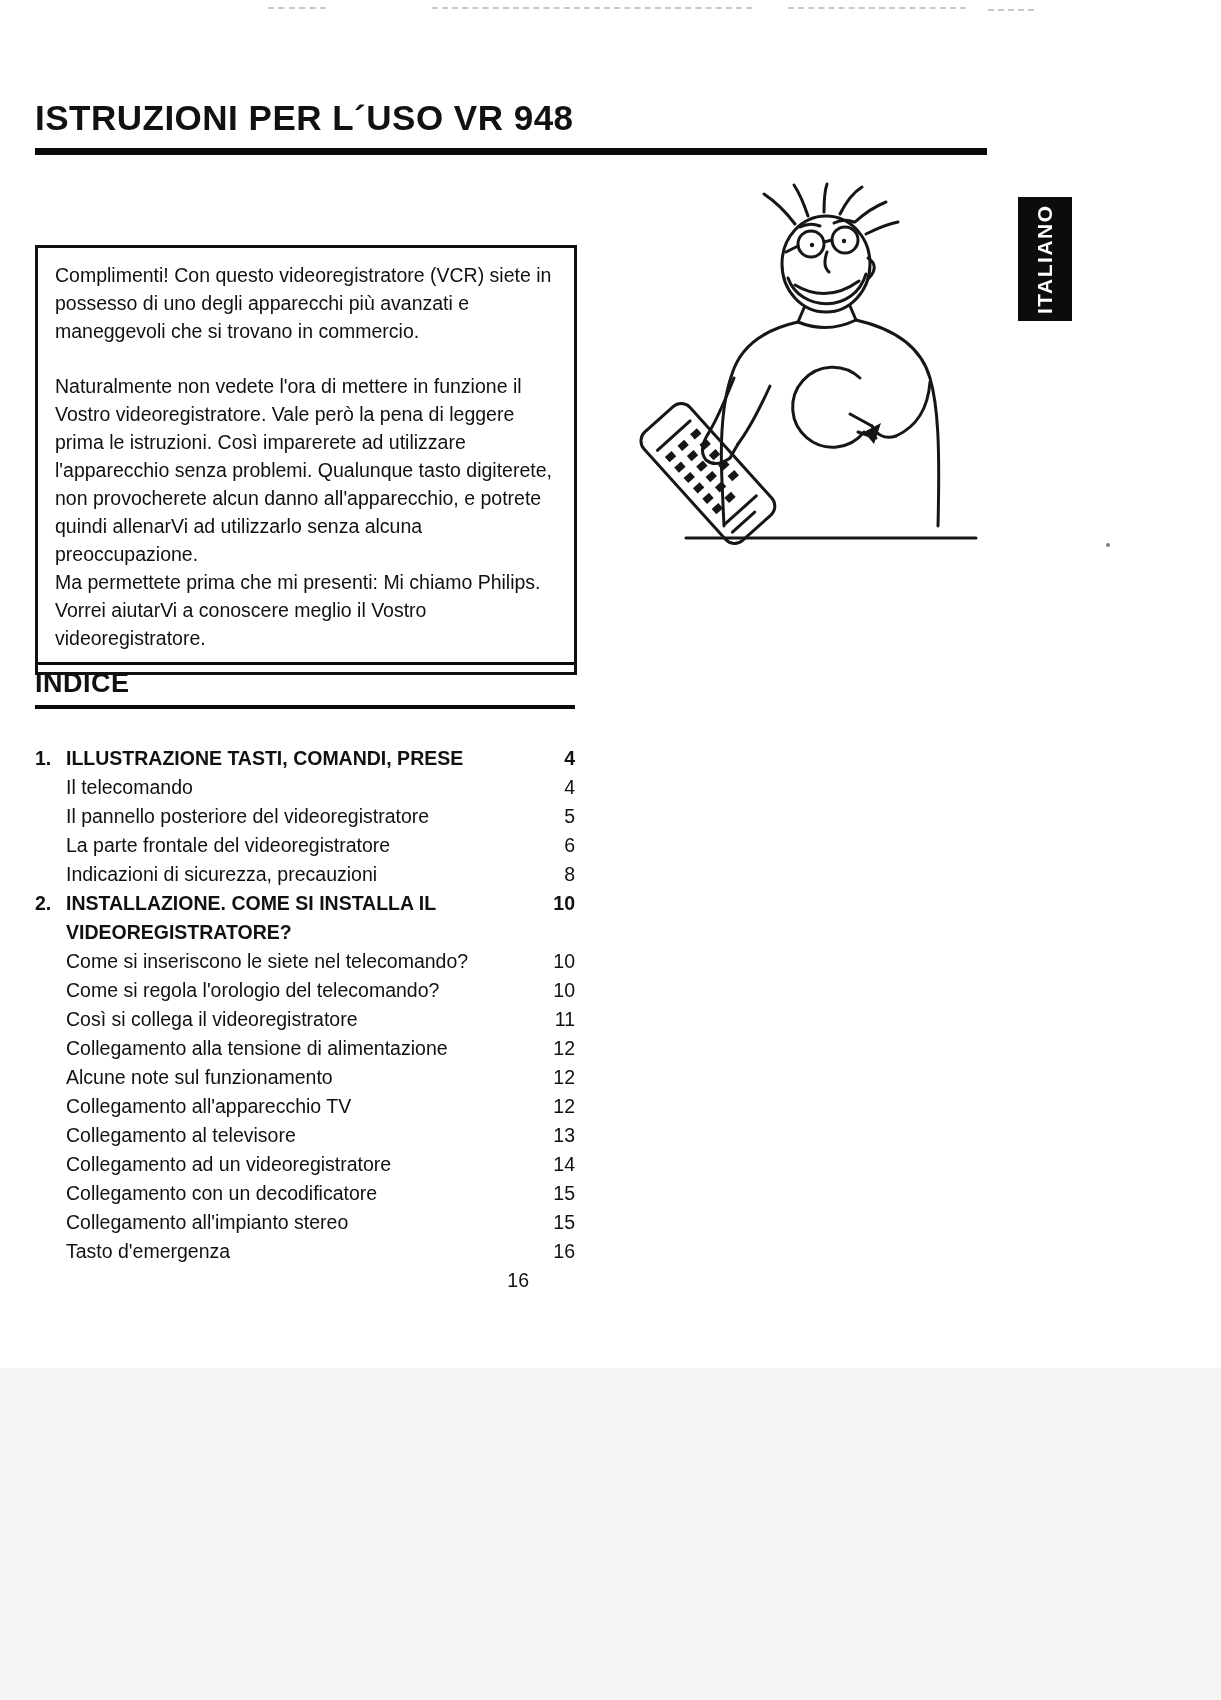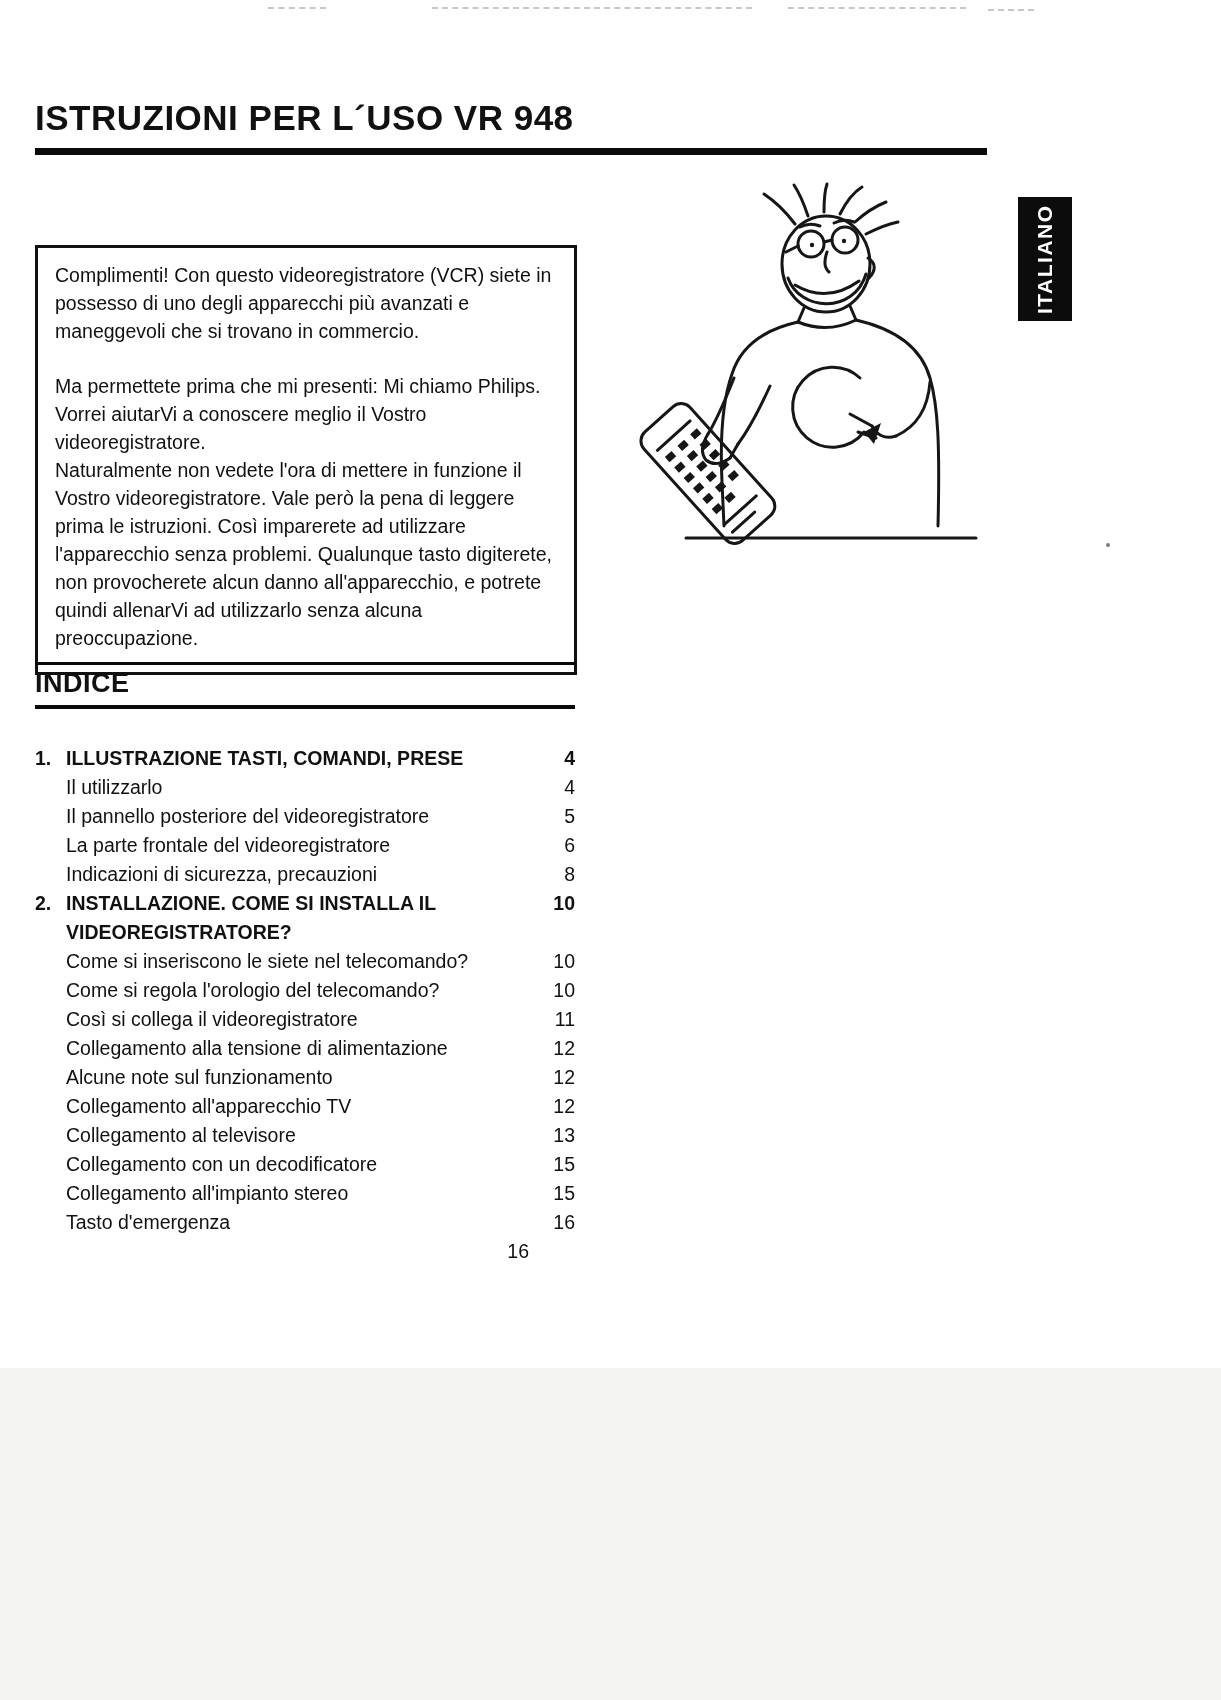--- a/index.html
+++ b/index.html
@@ -74,22 +74,22 @@
   <div class="artifact a4"></div>
   <div class="artifact a5"></div>
   <div class="artifact a6"></div>
   <div class="speck"></div>
 
   <div class="title">ISTRUZIONI PER L´USO VR 948</div>
   <div class="title-rule"></div>
 
   <div class="intro-box">
     <p class="gap">Complimenti! Con questo videoregistratore (VCR) siete in possesso di uno degli apparecchi più avanzati e maneggevoli che si trovano in commercio.</p>
+    <p>Naturalmente non vedete l'ora di mettere in funzione il Vostro videoregistratore. Vale però la pena di leggere prima le istruzioni. Così imparerete ad utilizzare l'apparecchio senza problemi. Qualunque tasto digiterete, non provocherete alcun danno all'apparecchio, e potrete quindi allenarVi ad utilizzarlo senza alcuna preoccupazione.</p>
     <p>Ma permettete prima che mi presenti: Mi chiamo Philips. Vorrei aiutarVi a conoscere meglio il Vostro videoregistratore.</p>
-    <p>Naturalmente non vedete l'ora di mettere in funzione il Vostro videoregistratore. Vale però la pena di leggere prima le istruzioni. Così imparerete ad utilizzare l'apparecchio senza problemi. Qualunque tasto digiterete, non provocherete alcun danno all'apparecchio, e potrete quindi allenarVi ad utilizzarlo senza alcuna preoccupazione.</p>
   </div>
 
   <div class="cartoon">
     <svg width="370" height="385" viewBox="0 0 370 385">
       <g fill="none" stroke="#161616" stroke-width="3" stroke-linecap="round" stroke-linejoin="round">
 
         <path d="M167 42 C158 30 148 20 136 12"></path>
         <path d="M180 34 C176 22 172 12 166 3"></path>
         <path d="M196 30 C196 18 197 8 199 2"></path>
         <path d="M212 32 C218 20 226 10 234 5"></path>
@@ -177,21 +177,21 @@
   <div class="toc" id="toc-rows">
     <div class="toc-row bold">
       <span class="toc-num">1.</span>
       <span class="toc-label">ILLUSTRAZIONE TASTI, COMANDI, PRESE</span>
       <span class="toc-page">4</span>
 
     </div>
 
     <div class="toc-row">
       <span class="toc-num"></span>
-      <span class="toc-label">Il utilizzarlo</span>
+      <span class="toc-label">Il telecomando</span>
       <span class="toc-page">4</span>
 
     </div>
 
     <div class="toc-row">
       <span class="toc-num"></span>
       <span class="toc-label">Il pannello posteriore del videoregistratore</span>
       <span class="toc-page">5</span>
 
     </div>
@@ -259,20 +259,26 @@
 
     </div>
 
     <div class="toc-row">
       <span class="toc-num"></span>
       <span class="toc-label">Collegamento al televisore</span>
       <span class="toc-page">13</span>
 
     </div>
 
+    <div class="toc-row">
+      <span class="toc-num"></span>
+      <span class="toc-label">Collegamento ad un videoregistratore</span>
+      <span class="toc-page">14</span>
+
+    </div>
 
     <div class="toc-row">
       <span class="toc-num"></span>
       <span class="toc-label">Collegamento con un decodificatore</span>
       <span class="toc-page">15</span>
 
     </div>
 
     <div class="toc-row">
       <span class="toc-num"></span>

